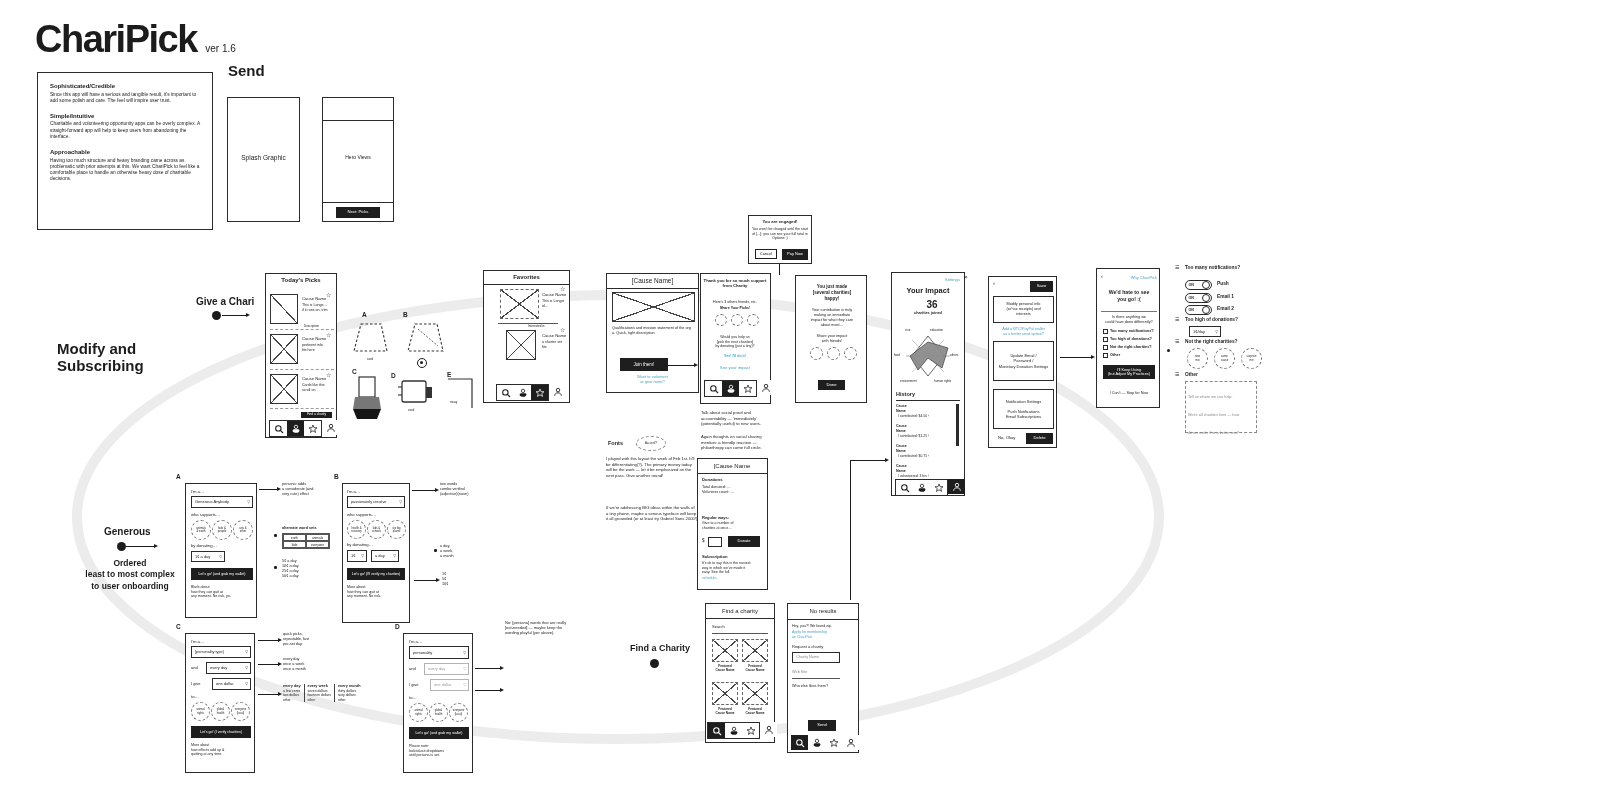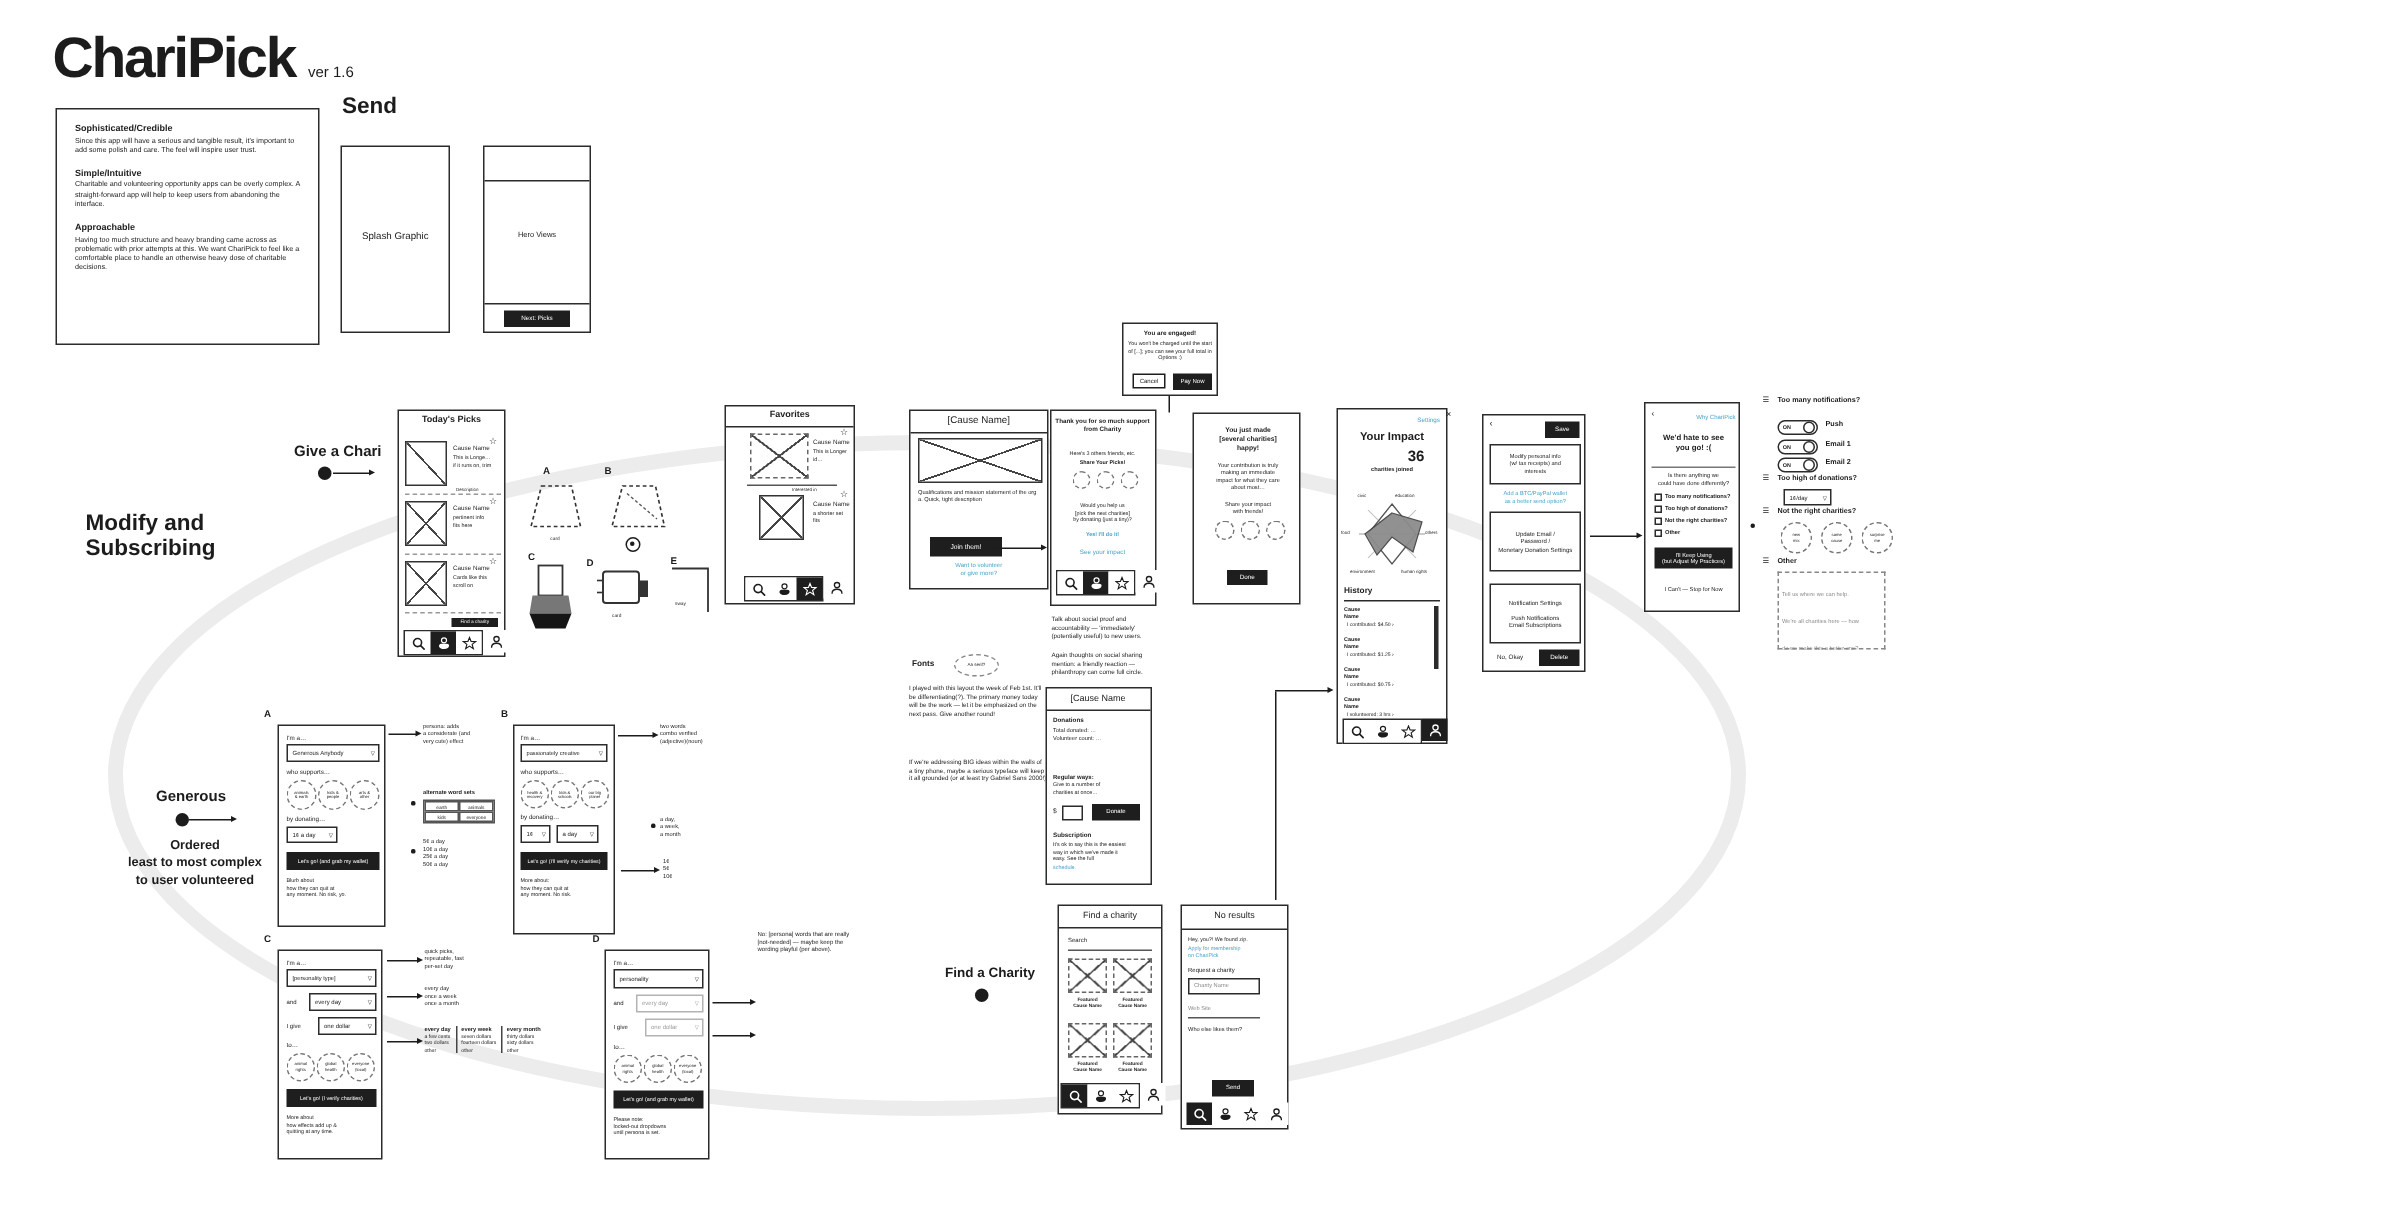--- a/index.html
+++ b/index.html
@@ -336,21 +336,21 @@
     <div class="dcirc" style="width:13px;height:13px"></div>
     <div class="dcirc" style="width:13px;height:13px"></div>
     <div class="dcirc" style="width:13px;height:13px"></div>
   </div>
   <div class="btn-dark f42" style="left:22px;top:104px;width:27px;height:10px" data-bind="celebrate.done_button">Done</div>
 </div>
 
 <div class="phone" style="left:891px;top:272px;width:74px;height:224px">
   <div class="abs f42 rt blue" style="left:38px;top:4px;width:30px" data-bind="impact.settings_link">Settings</div>
   <div class="abs f75 b ctr" style="left:0;top:13px;width:100%" data-bind="impact.title">Your Impact</div>
-  <div class="abs f10 b ctr" style="left:16px;top:26px;width:100%" data-bind="impact.count">36</div>
+  <div class="abs f10 b ctr" style="left:4px;top:26px;width:100%" data-bind="impact.count">36</div>
   <div class="abs f38 b ctr" style="left:0;top:38px;width:100%" data-bind="impact.count_label">charities joined</div>
   <div class="abs f3" style="left:13px;top:56px" data-bind="impact.radar.labels.0">civic</div>
   <div class="abs f3" style="left:38px;top:56px" data-bind="impact.radar.labels.1">education</div>
   <div class="abs f3" style="left:2px;top:81px" data-bind="impact.radar.labels.2">food</div>
   <div class="abs f3" style="left:58px;top:81px" data-bind="impact.radar.labels.3">others</div>
   <div class="abs f3" style="left:8px;top:107px" data-bind="impact.radar.labels.4">environment</div>
   <div class="abs f3" style="left:42px;top:107px" data-bind="impact.radar.labels.5">human rights</div>
   <svg class="abs" style="left:14px;top:61px" width="44" height="44">
     <line x1="0" y1="22" x2="44" y2="22" stroke="#999" stroke-width=".8"></line>
     <line x1="6" y1="6" x2="38" y2="38" stroke="#bbb" stroke-width=".7"></line>
@@ -497,21 +497,21 @@
 We're all charities here — how
 do we make this a better one?</span>
 </div>
 
 <div class="abs b" style="left:104px;top:526px;font-size:10px" data-bind="flow.register_label">Generous</div>
 <div class="dot" style="left:117px;top:542px;width:9px;height:9px"></div>
 <div class="hl" style="left:126px;top:546px;width:28px"></div>
 <div class="ah" style="left:154px;top:543.5px"></div>
 <div class="abs b ctr" style="left:30px;top:558px;width:200px;font-size:8.5px;line-height:1.35" data-bind="flow.register_note">Ordered
 least to most complex
-to user volunteered</div>
+to user onboarding</div>
 
 <div class="abs b f65" style="left:176px;top:473px" data-bind="onboard.a.label">A</div>
 <div class="phone" style="left:185px;top:483px;width:72px;height:135px">
   <div class="abs f42" style="left:5px;top:5px" data-bind="onboard.a.ima">I'm a…</div>
   <div class="selbox" style="left:5px;top:12px;width:62px;height:12px">
     <span class="f4" data-bind="onboard.a.persona">Generous Anybody</span>
     <span class="car" data-bind="icons.caret">▽</span>
   </div>
   <div class="abs f42" style="left:5px;top:28px" data-bind="onboard.a.supports">who supports…</div>
   <div class="crow" style="left:5px;top:36px;gap:1px">

